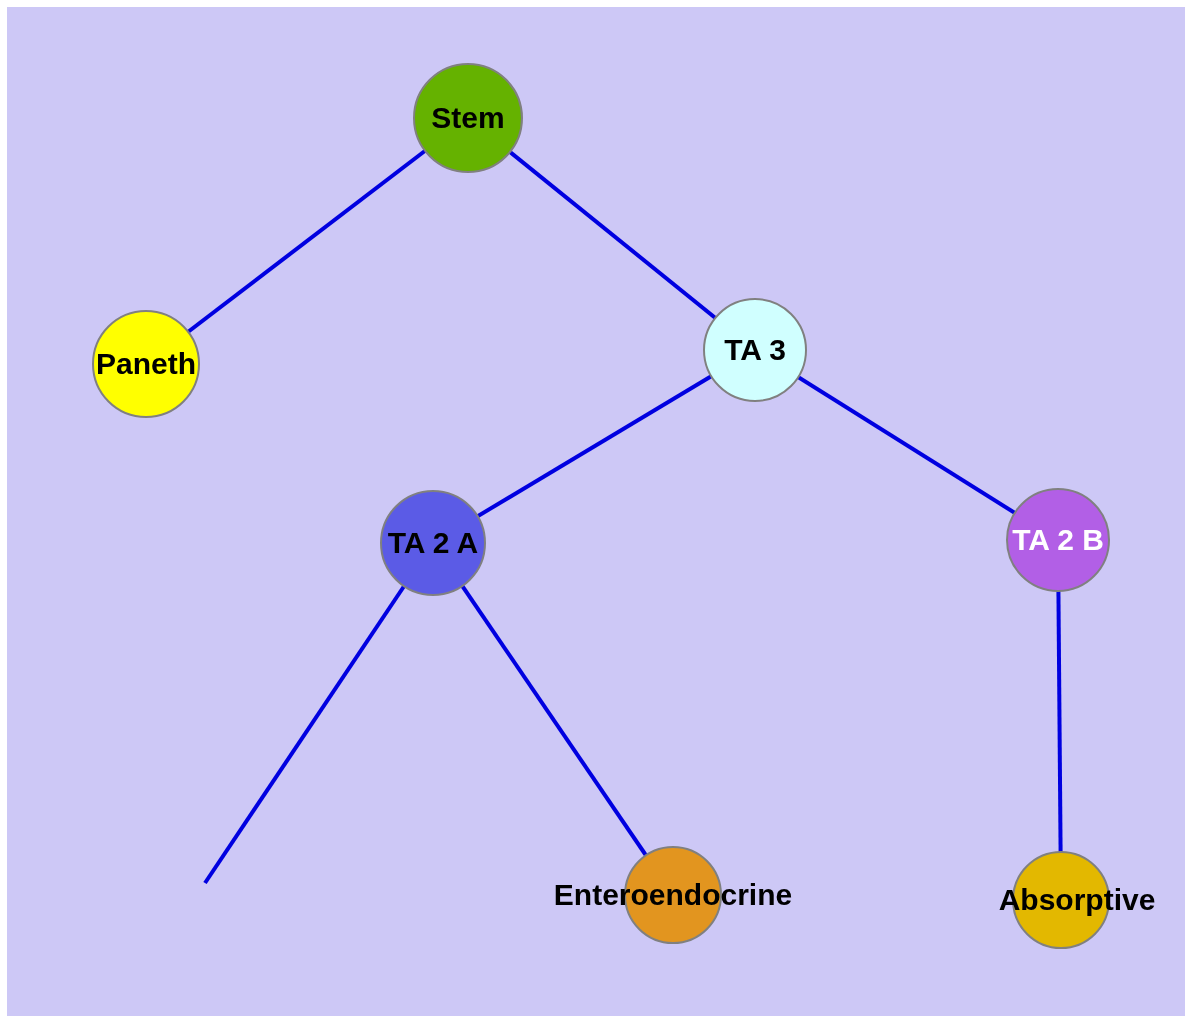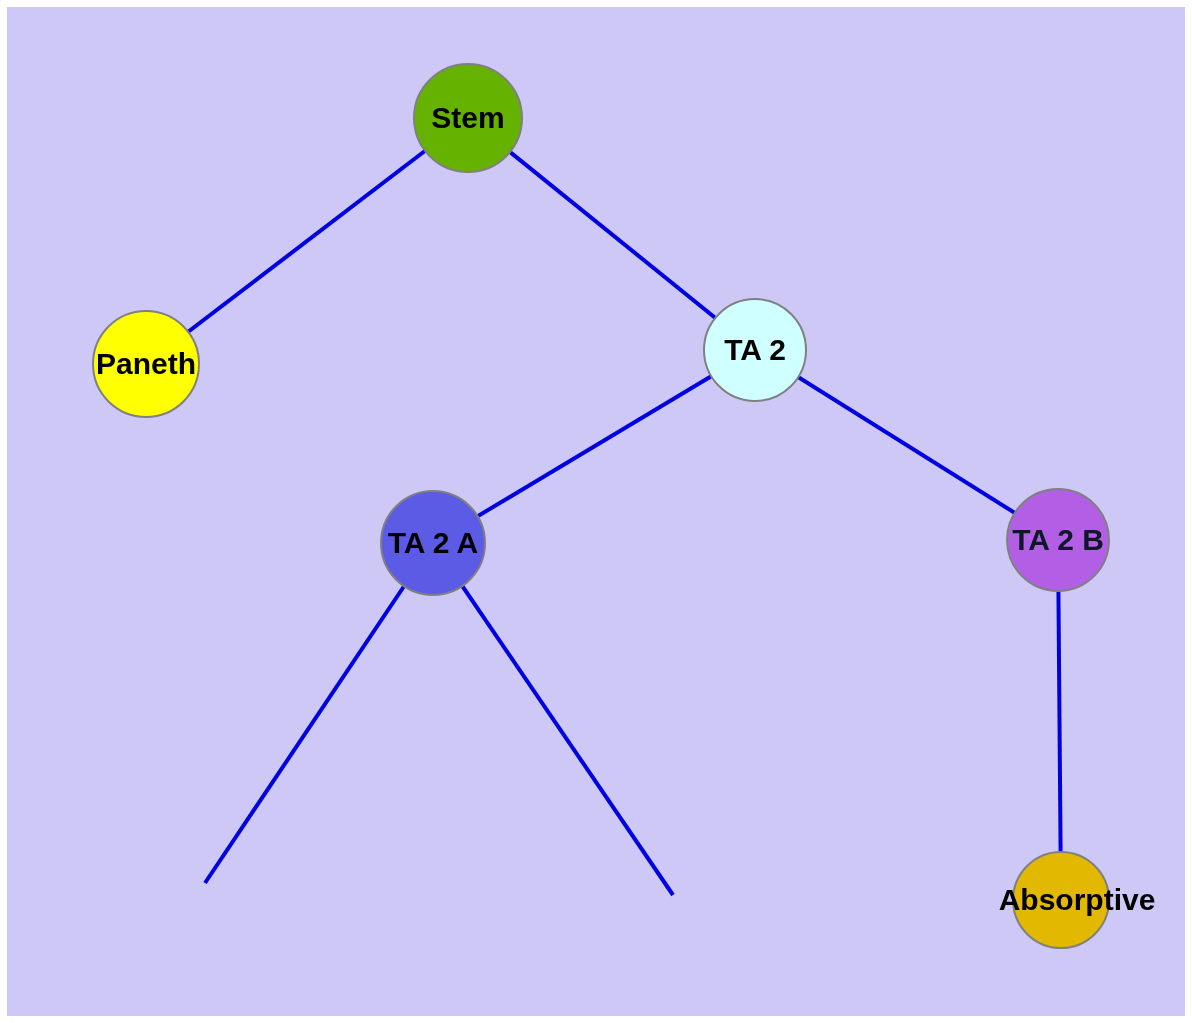--- a/index.html
+++ b/index.html
@@ -65,25 +65,28 @@
       <line x1="1051" y1="533" x2="1054" y2="893" stroke="#0000e0" stroke-width="4"></line>
     </svg>
   <div id="nodes-layer">
       <div class="node" style="left: 406px; top: 56px; width: 110px; height: 110px; background: rgb(101, 178, 0); border-color: rgb(128, 128, 128);">
         <span class="node-label" style="color: rgb(0, 0, 0);">Stem</span>
       </div>
       <div class="node" style="left: 85px; top: 303px; width: 108px; height: 108px; background: rgb(255, 255, 0); border-color: rgb(128, 128, 128);">
         <span class="node-label" style="color: rgb(0, 0, 0);">Paneth</span>
       </div>
       <div class="node" style="left: 696px; top: 291px; width: 104px; height: 104px; background: rgb(208, 255, 255); border-color: rgb(128, 128, 128);">
-        <span class="node-label" style="color: rgb(0, 0, 0);">TA 2</span>
+        <span class="node-label" style="color: rgb(0, 0, 0);">TA 3</span>
       </div>
       <div class="node" style="left: 373px; top: 483px; width: 106px; height: 106px; background: rgb(91, 91, 230); border-color: rgb(128, 128, 128);">
         <span class="node-label" style="color: rgb(0, 0, 0);">TA 2 A</span>
       </div>
       <div class="node" style="left: 999px; top: 481px; width: 104px; height: 104px; background: rgb(178, 95, 230); border-color: rgb(128, 128, 128);">
-        <span class="node-label" style="color: #0f172a;">TA 2 B</span>
+        <span class="node-label" style="color: #ffffff;">TA 2 B</span>
+      </div>
+      <div class="node" style="left: 617px; top: 839px; width: 98px; height: 98px; background: rgb(226, 149, 31); border-color: rgb(128, 128, 128);">
+        <span class="node-label" style="color: rgb(0, 0, 0);">Enteroendocrine</span>
       </div>
       <div class="node" style="left: 1005px; top: 844px; width: 98px; height: 98px; background: rgb(227, 184, 0); border-color: rgb(128, 128, 128);">
         <span class="node-label" style="color: rgb(0, 0, 0); margin-left: 32px;">Absorptive</span>
       </div>
     </div>
 </div>
 
 </body></html>

